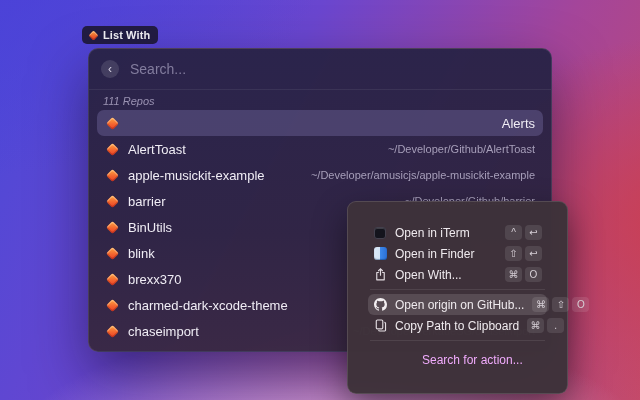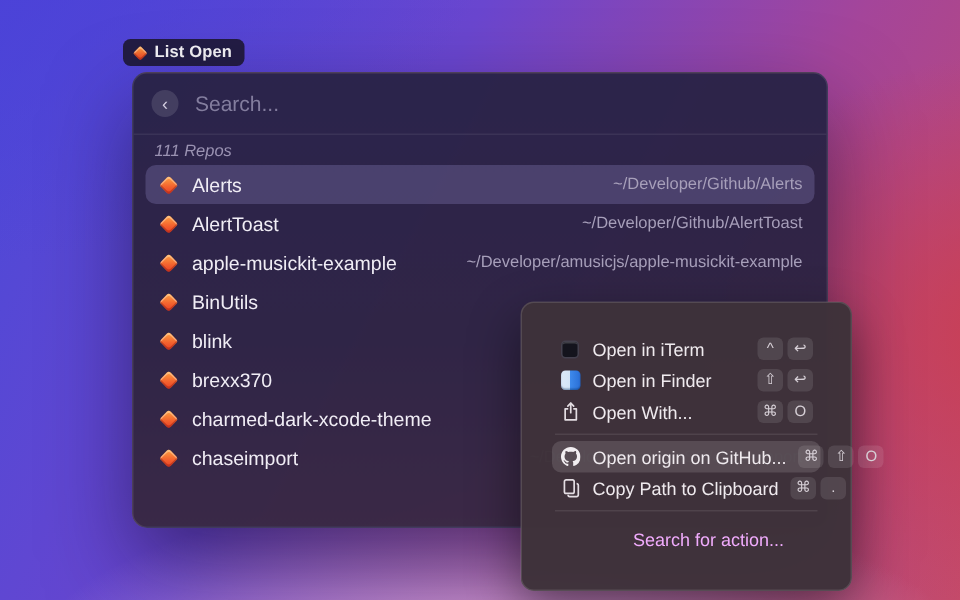--- a/index.html
+++ b/index.html
@@ -85,48 +85,52 @@
     background:linear-gradient(90deg,#dcE9f8 0%,#d3e4f6 46%,#3e8aec 46%,#2a6fd6 100%);
     box-shadow:inset 0 -1px 1px rgba(0,40,90,.4);
   }
   .appicon svg{display:block;}
 </style>
 </head>
 <body>
 
 <div class="badge">
   <span class="diamond sm"></span>
-  <span>List Open</span>
+  <span>List With</span>
 </div>
 
 <div class="window">
   <div class="searchbar">
     <button class="back-btn">
       <span>‹</span>
     </button>
     <div class="search-ph">Search...</div>
   </div>
   <div class="hdiv"></div>
   <div class="list">
     <div class="section-header">111 Repos</div>
     <div id="rows">
         <div class="row selected">
     <span class="diamond"></span>
     <span class="name">Alerts</span>
-    <span class="path">~/Developer/Github/Alerts</span>
   </div>
         <div class="row">
     <span class="diamond"></span>
     <span class="name">AlertToast</span>
     <span class="path">~/Developer/Github/AlertToast</span>
   </div>
         <div class="row">
     <span class="diamond"></span>
     <span class="name">apple-musickit-example</span>
     <span class="path">~/Developer/amusicjs/apple-musickit-example</span>
+  </div>
+        <div class="row">
+    <span class="diamond"></span>
+    <span class="name">barrier</span>
+    <span class="path">~/Developer/Github/barrier</span>
   </div>
         <div class="row">
     <span class="diamond"></span>
     <span class="name">BinUtils</span>
     <span class="path"></span>
   </div>
         <div class="row">
     <span class="diamond"></span>
     <span class="name">blink</span>
     <span class="path"></span>

